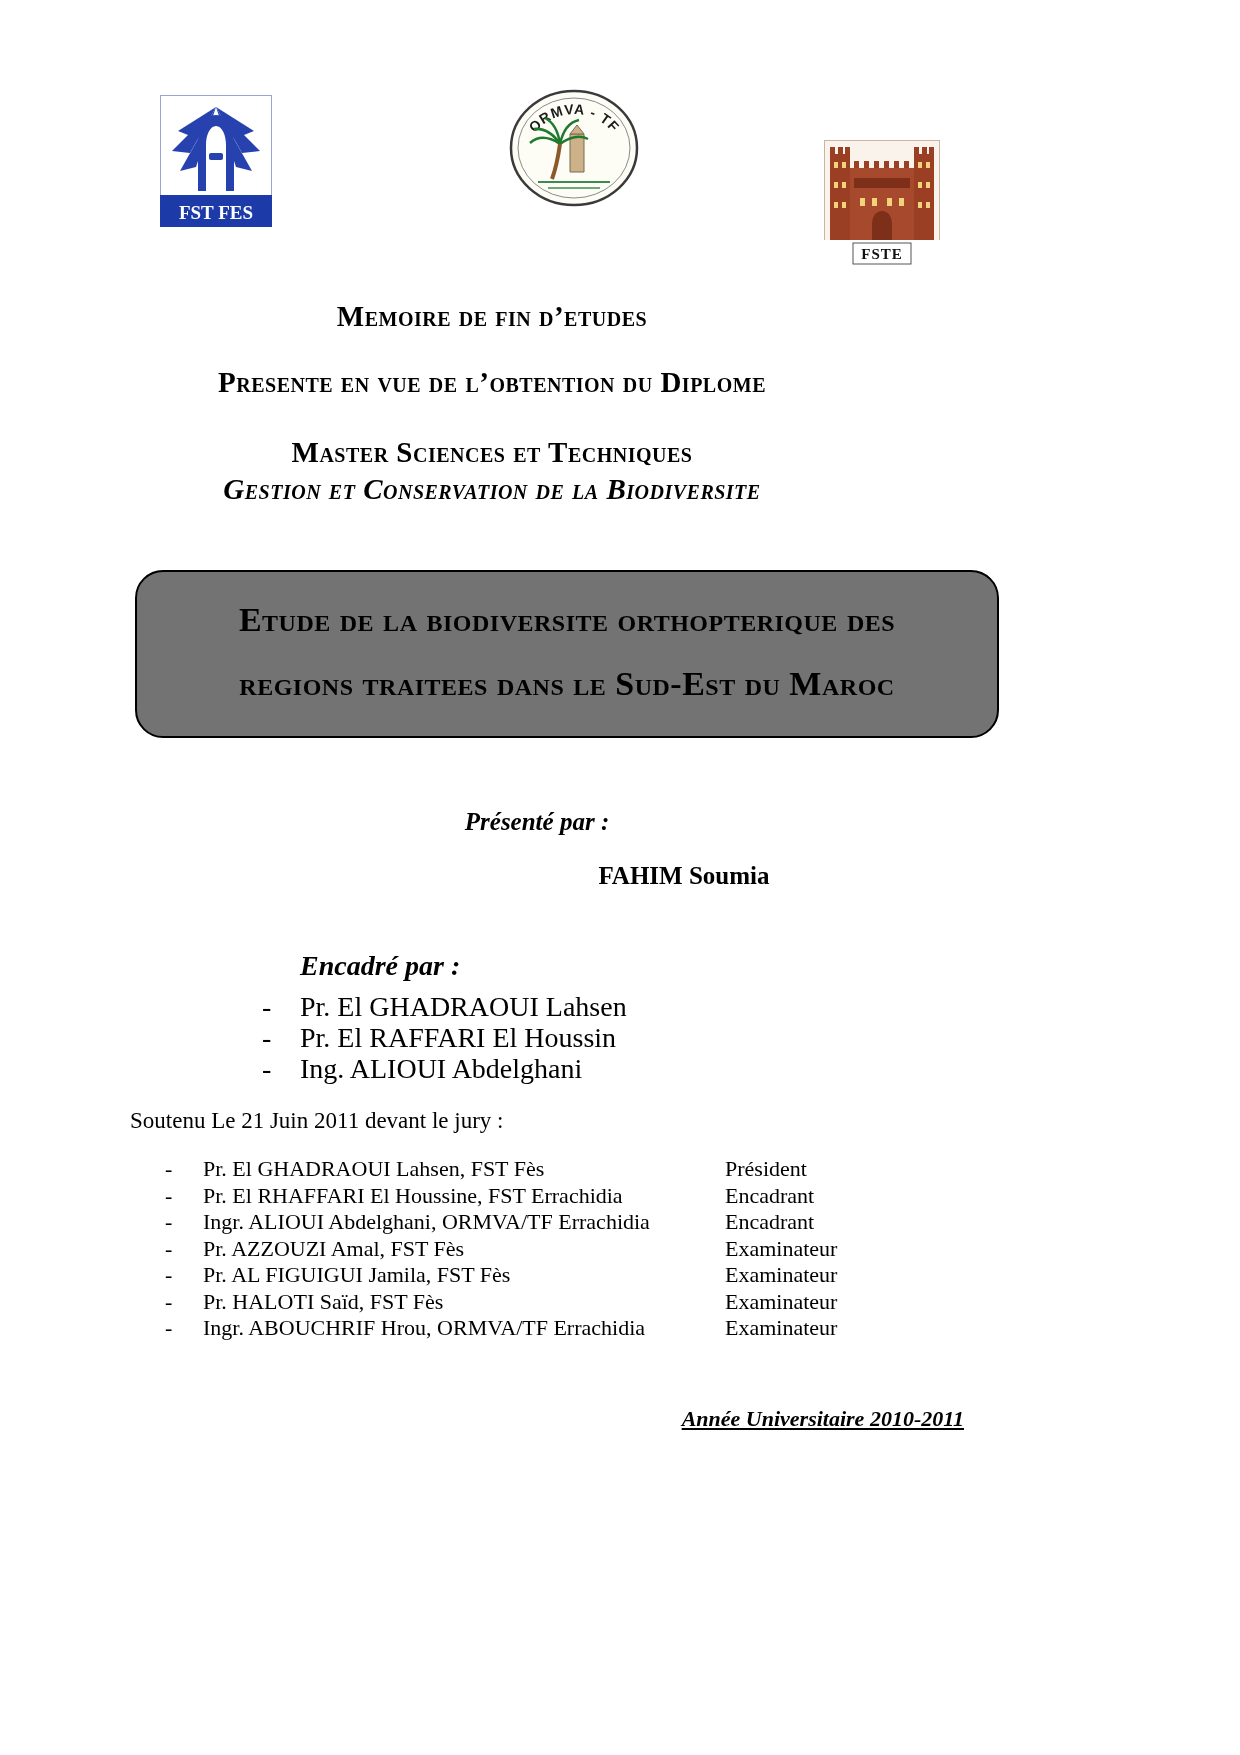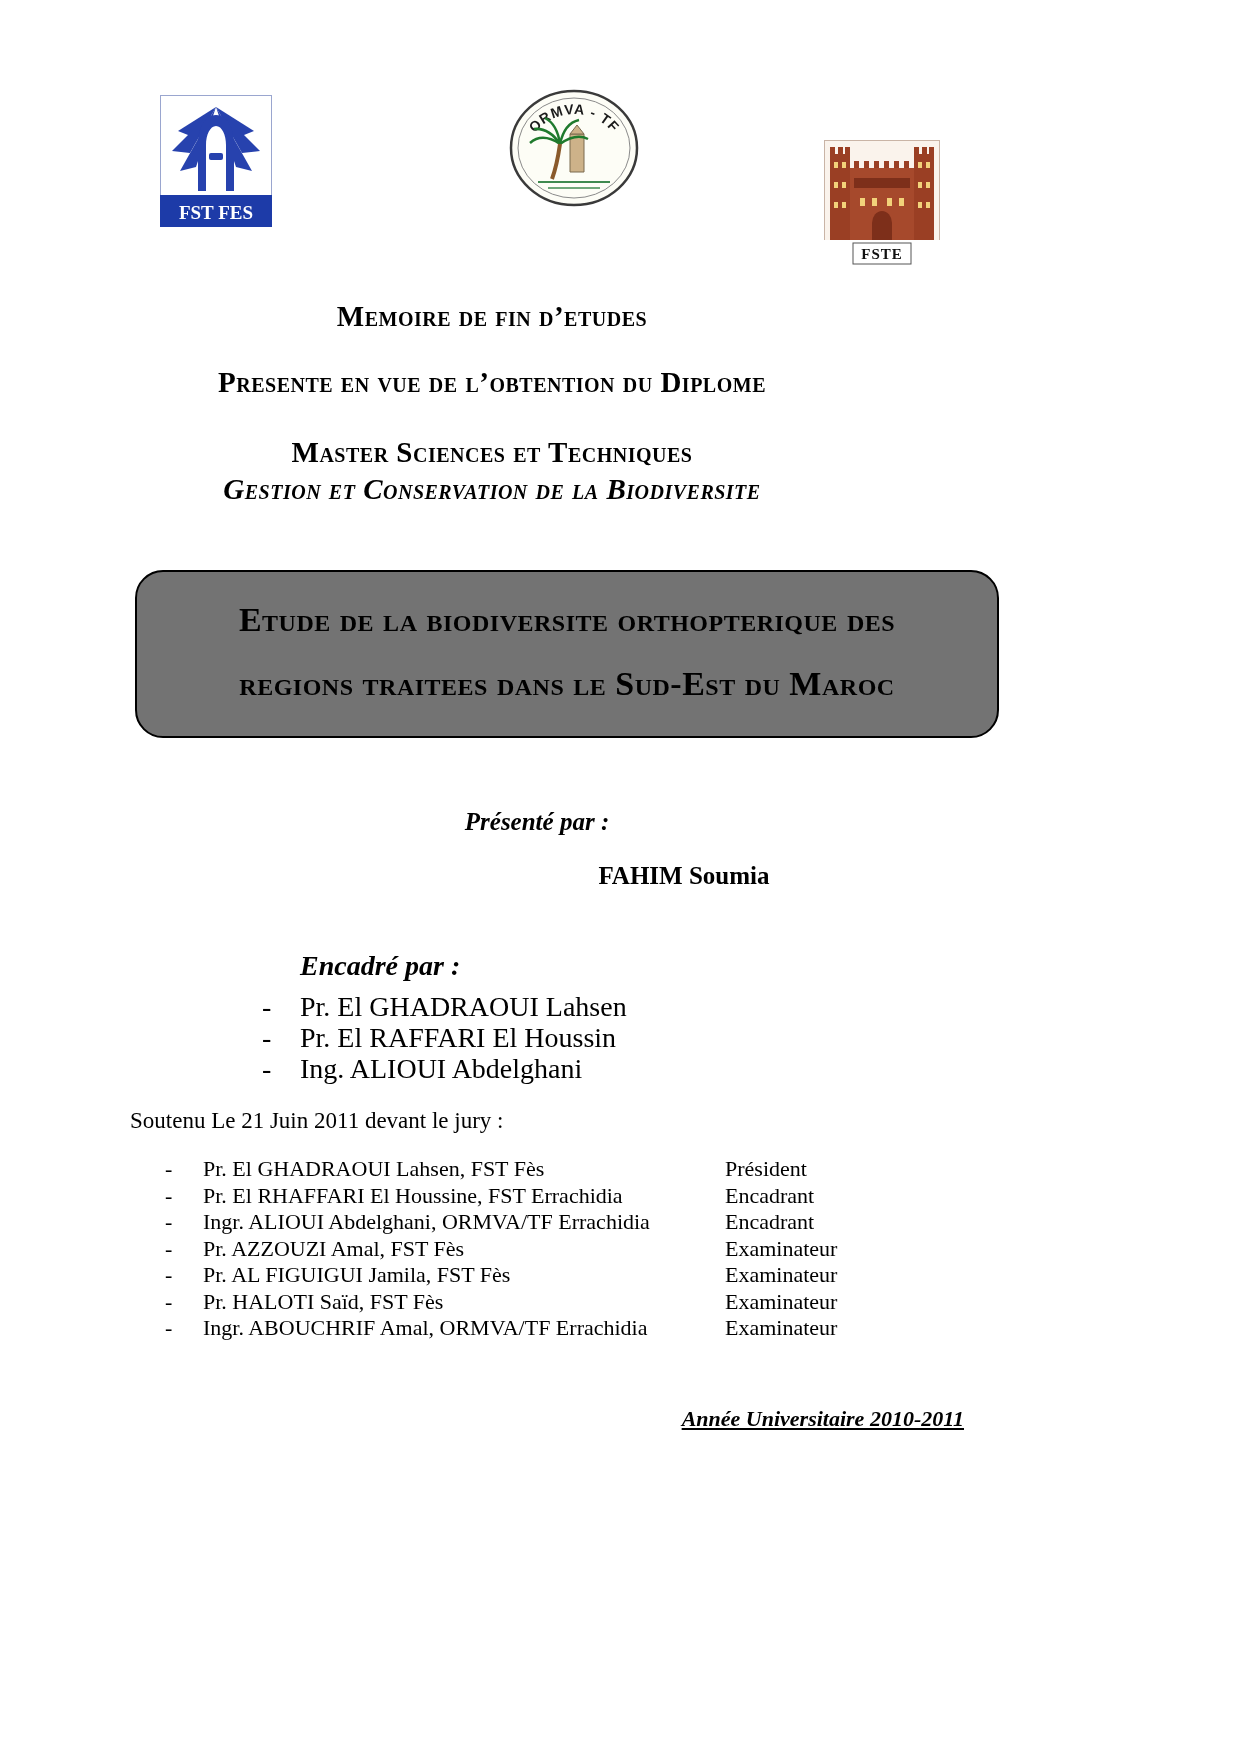--- a/index.html
+++ b/index.html
@@ -197,20 +197,20 @@
       <span class="jury-name">Pr. AL FIGUIGUI Jamila, FST Fès</span>
       <span class="jury-role">Examinateur</span>
     </div>
     <div class="jury-row">
       <span class="dash">-</span>
       <span class="jury-name">Pr. HALOTI Saïd, FST Fès</span>
       <span class="jury-role">Examinateur</span>
     </div>
     <div class="jury-row">
       <span class="dash">-</span>
-      <span class="jury-name">Ingr. ABOUCHRIF Amal, ORMVA/TF Errachidia</span>
+      <span class="jury-name">Ingr. ABOUCHRIF Hrou, ORMVA/TF Errachidia</span>
       <span class="jury-role">Examinateur</span>
     </div>
   </div>
 
   <div class="year">Année Universitaire 2010-2011</div>
 
 </div>
 
 </body></html>

